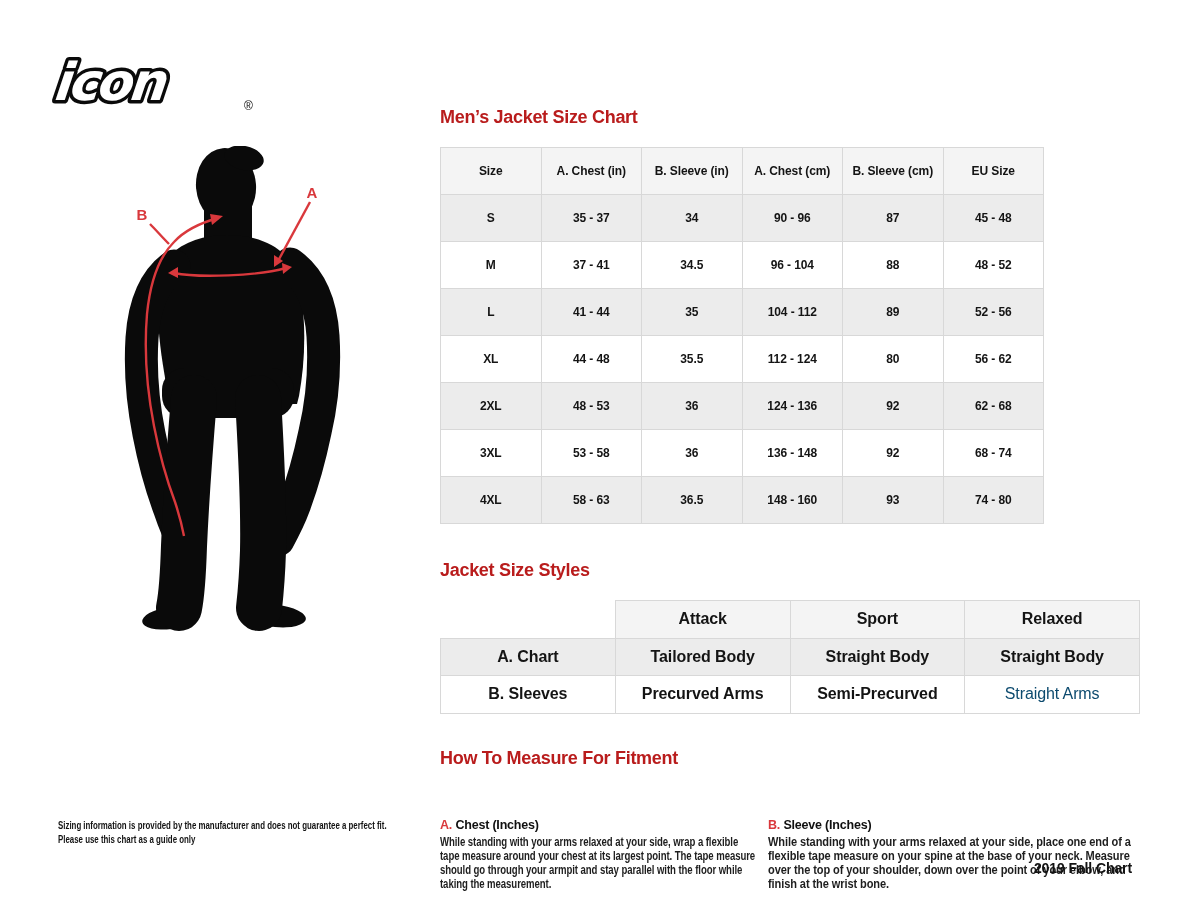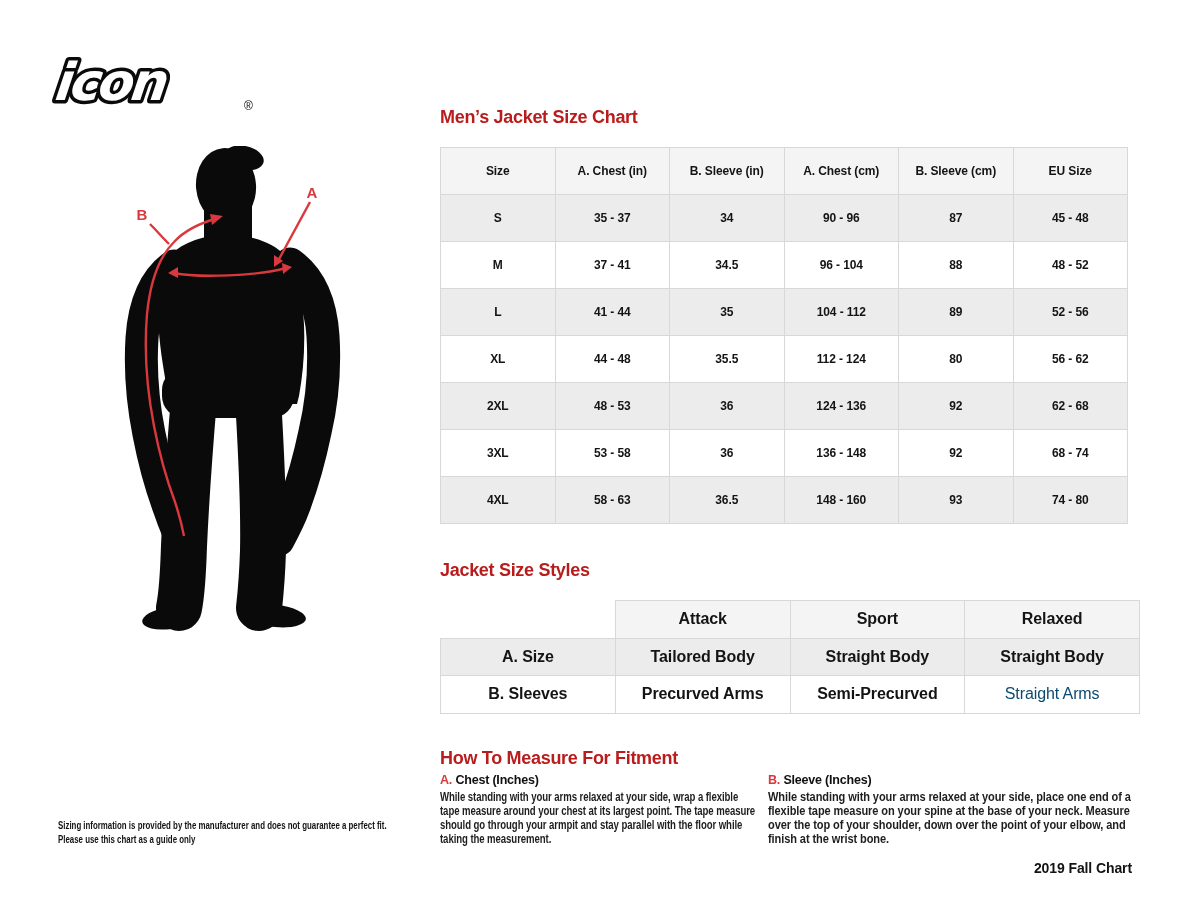--- a/index.html
+++ b/index.html
@@ -16,35 +16,35 @@
   .figure-wrap { position:absolute; left:98px; top:146px; width:255px; height:494px; }
 
   
   .section-title { position:absolute; font-size:18px; font-weight:700; letter-spacing:-0.3px; color:#b91c1c; white-space:nowrap; }
   .title-mens   { left:440px; top:107px; }
   .title-styles { left:440px; top:560px; }
   .title-measure{ left:440px; top:748px;text-align:center; }
 
   
   table { border-collapse:collapse; table-layout:fixed; }
-  .size-table { position:absolute; left:440px; top:147px; width:688px; font-size:12px; font-weight:700; text-align:center; }
+  .size-table { position:absolute; left:440px; top:147px; width:604px; font-size:12px; font-weight:700; text-align:center; }
   .size-table th, .size-table td { border:1px solid #d8d8d8; height:47px; font-weight:700; letter-spacing:-0.1px; color:#141414; }
   .size-table thead th { background:#f4f4f4; }
   .size-table tr.shade td { background:#ececec; }
 
   
   .styles-table { position:absolute; left:440px; top:600px; width:700px; font-size:16px; font-weight:700; text-align:center; }
   .styles-table th, .styles-table td { border:1px solid #d8d8d8; height:37.5px; font-weight:700; letter-spacing:-0.1px; color:#141414; }
   .styles-table .blank { border:none; background:transparent; }
   .styles-table .col-head { background:#f4f4f4; }
   .styles-table tr.shade th, .styles-table tr.shade td { background:#ececec; }
   .styles-table .light { font-weight:400; color:#0c4a6e; }
 
   
-  .measure-col { position:absolute; top:773px; }
+  .measure-col { position:absolute; top:818px; }
   .measure-col-a { left:440px; }
   .measure-col-b { left:768px; }
   .measure-head { font-size:12.5px; font-weight:700; letter-spacing:-0.2px; color:#101010; }
   .measure-head .letter { color:#d9383c; }
   .measure-body { margin-top:3px; font-size:12px; font-weight:700; color:#1e1e1e;
                   line-height:1.18; letter-spacing:-0.1px; width:400px;
                   transform-origin:0 0; }
   .measure-col-a .measure-body { transform:scaleX(0.80); }
   .measure-col-b .measure-body { transform:scaleX(0.92); }
 
@@ -178,21 +178,21 @@
 
   <table class="styles-table">
     <tbody>
       <tr>
         <td class="blank"></td>
         <th class="col-head">Attack</th>
         <th class="col-head">Sport</th>
         <th class="col-head">Relaxed</th>
       </tr>
       <tr class="shade">
-        <th>A. Size</th>
+        <th>A. Chart</th>
         <td>Tailored Body</td>
         <td>Straight Body</td>
         <td>Straight Body</td>
       </tr>
       <tr>
         <th>B. Sleeves</th>
         <td>Precurved Arms</td>
         <td>Semi-Precurved</td>
         <td class="light">Straight Arms</td>
       </tr>

